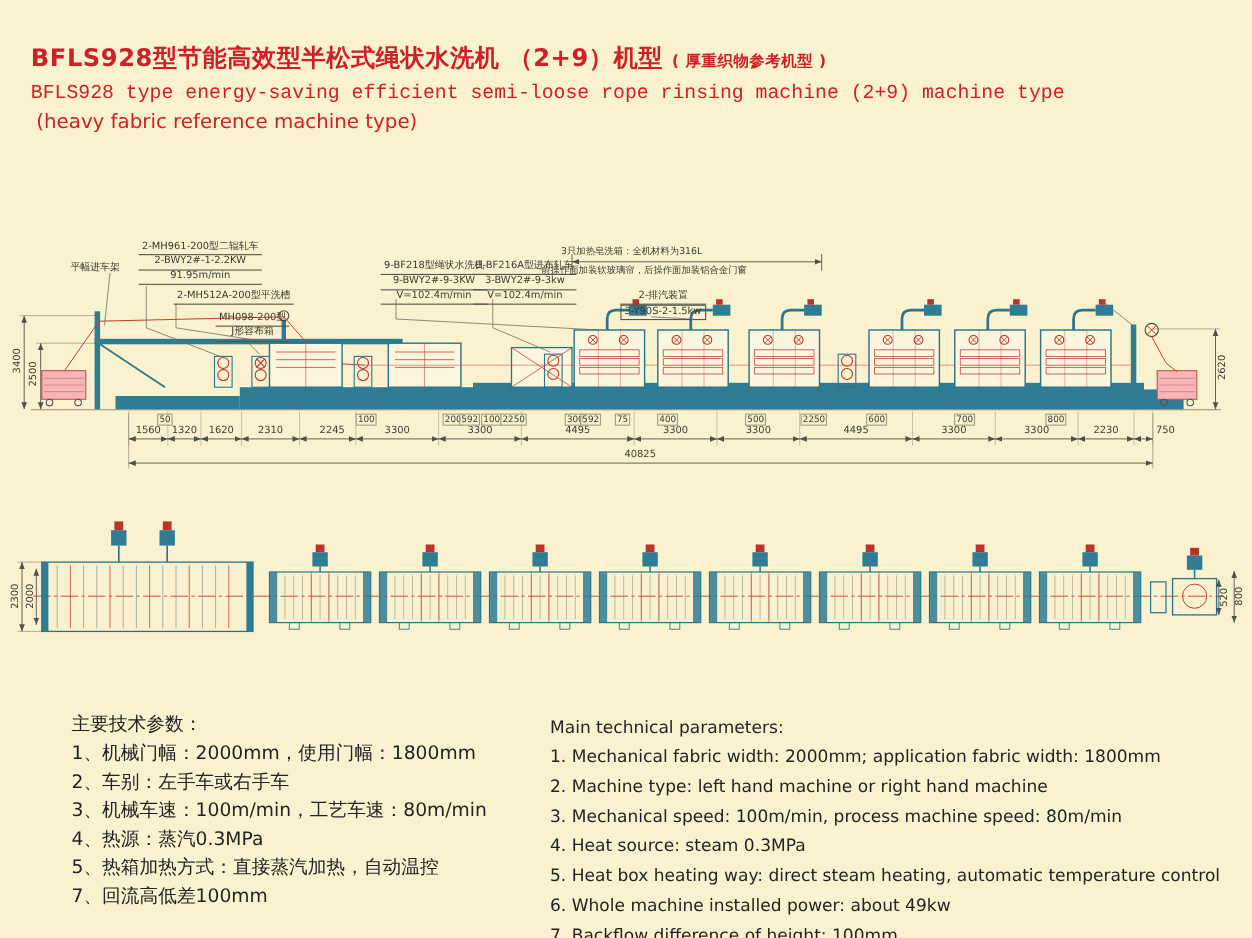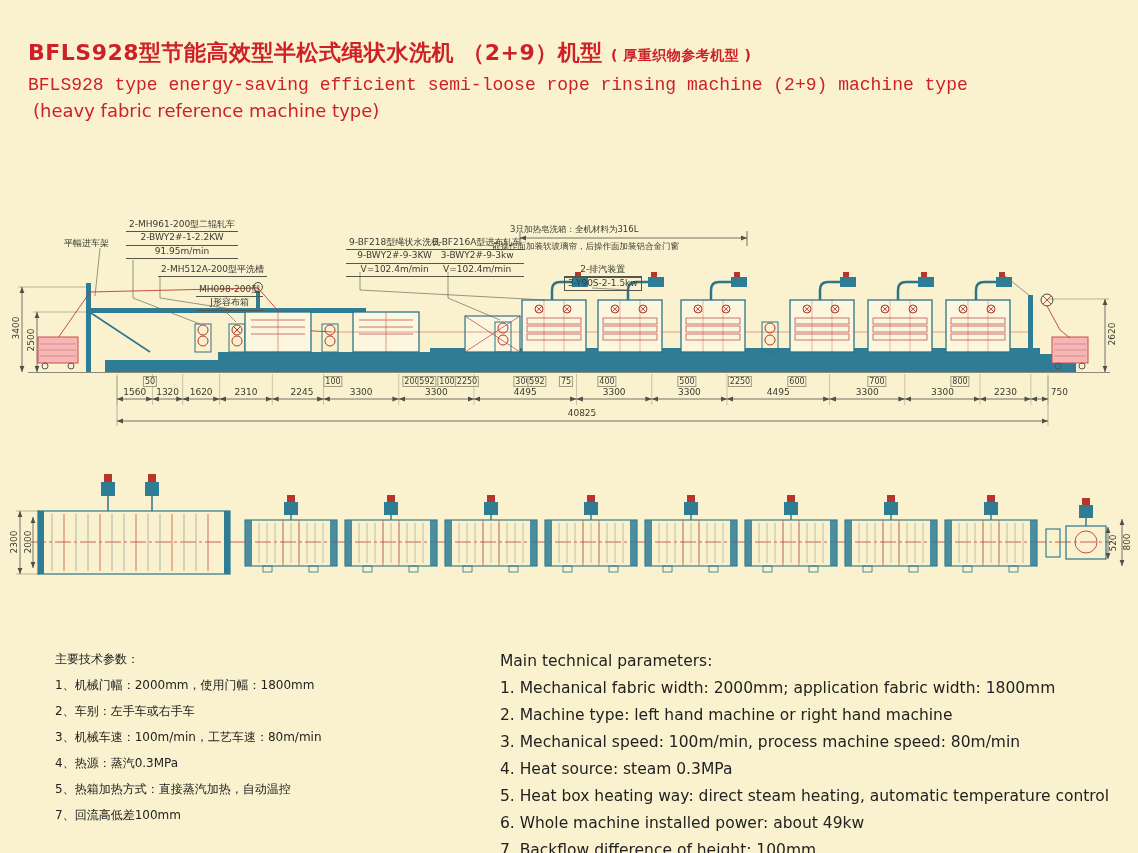--- a/index.html
+++ b/index.html
@@ -17,21 +17,21 @@
   .callout .u{display:block;border-bottom:1px solid #55554a;padding:0 3px 1px;text-align:center;}
   .callout .bx{display:inline-block;border:1px solid #55554a;padding:0 3px;}
   .callout.center{text-align:left;}
   
   .dim{position:absolute;font-size:9px;color:#3A3A30;transform:translateX(-50%);white-space:nowrap;text-align:center;}
   .dim.sm{font-size:8px;border:1px solid #a09a84;padding:0 1px;background:rgba(250,242,206,.65);}
   .vdim{position:absolute;font-size:9px;color:#3A3A30;white-space:nowrap;
         transform:translate(-50%,-50%) rotate(-90deg);}
   
   .params{position:absolute;color:#222;}
-  .params-zh{left:55px;top:646px;font-size:12px;}
+  .params-zh{left:65px;top:646px;font-size:17px;}
   .params-zh .line{height:26px;line-height:26px;}
   .params-en{left:500px;top:648px;font-size:15.5px;}
   .params-en .line{height:27px;line-height:27px;}
 </style>
 </head>
 <body>
 
 <div class="page">
 
   <svg class="draw-layer" width="1138" height="853" viewBox="0 0 1138 853">

